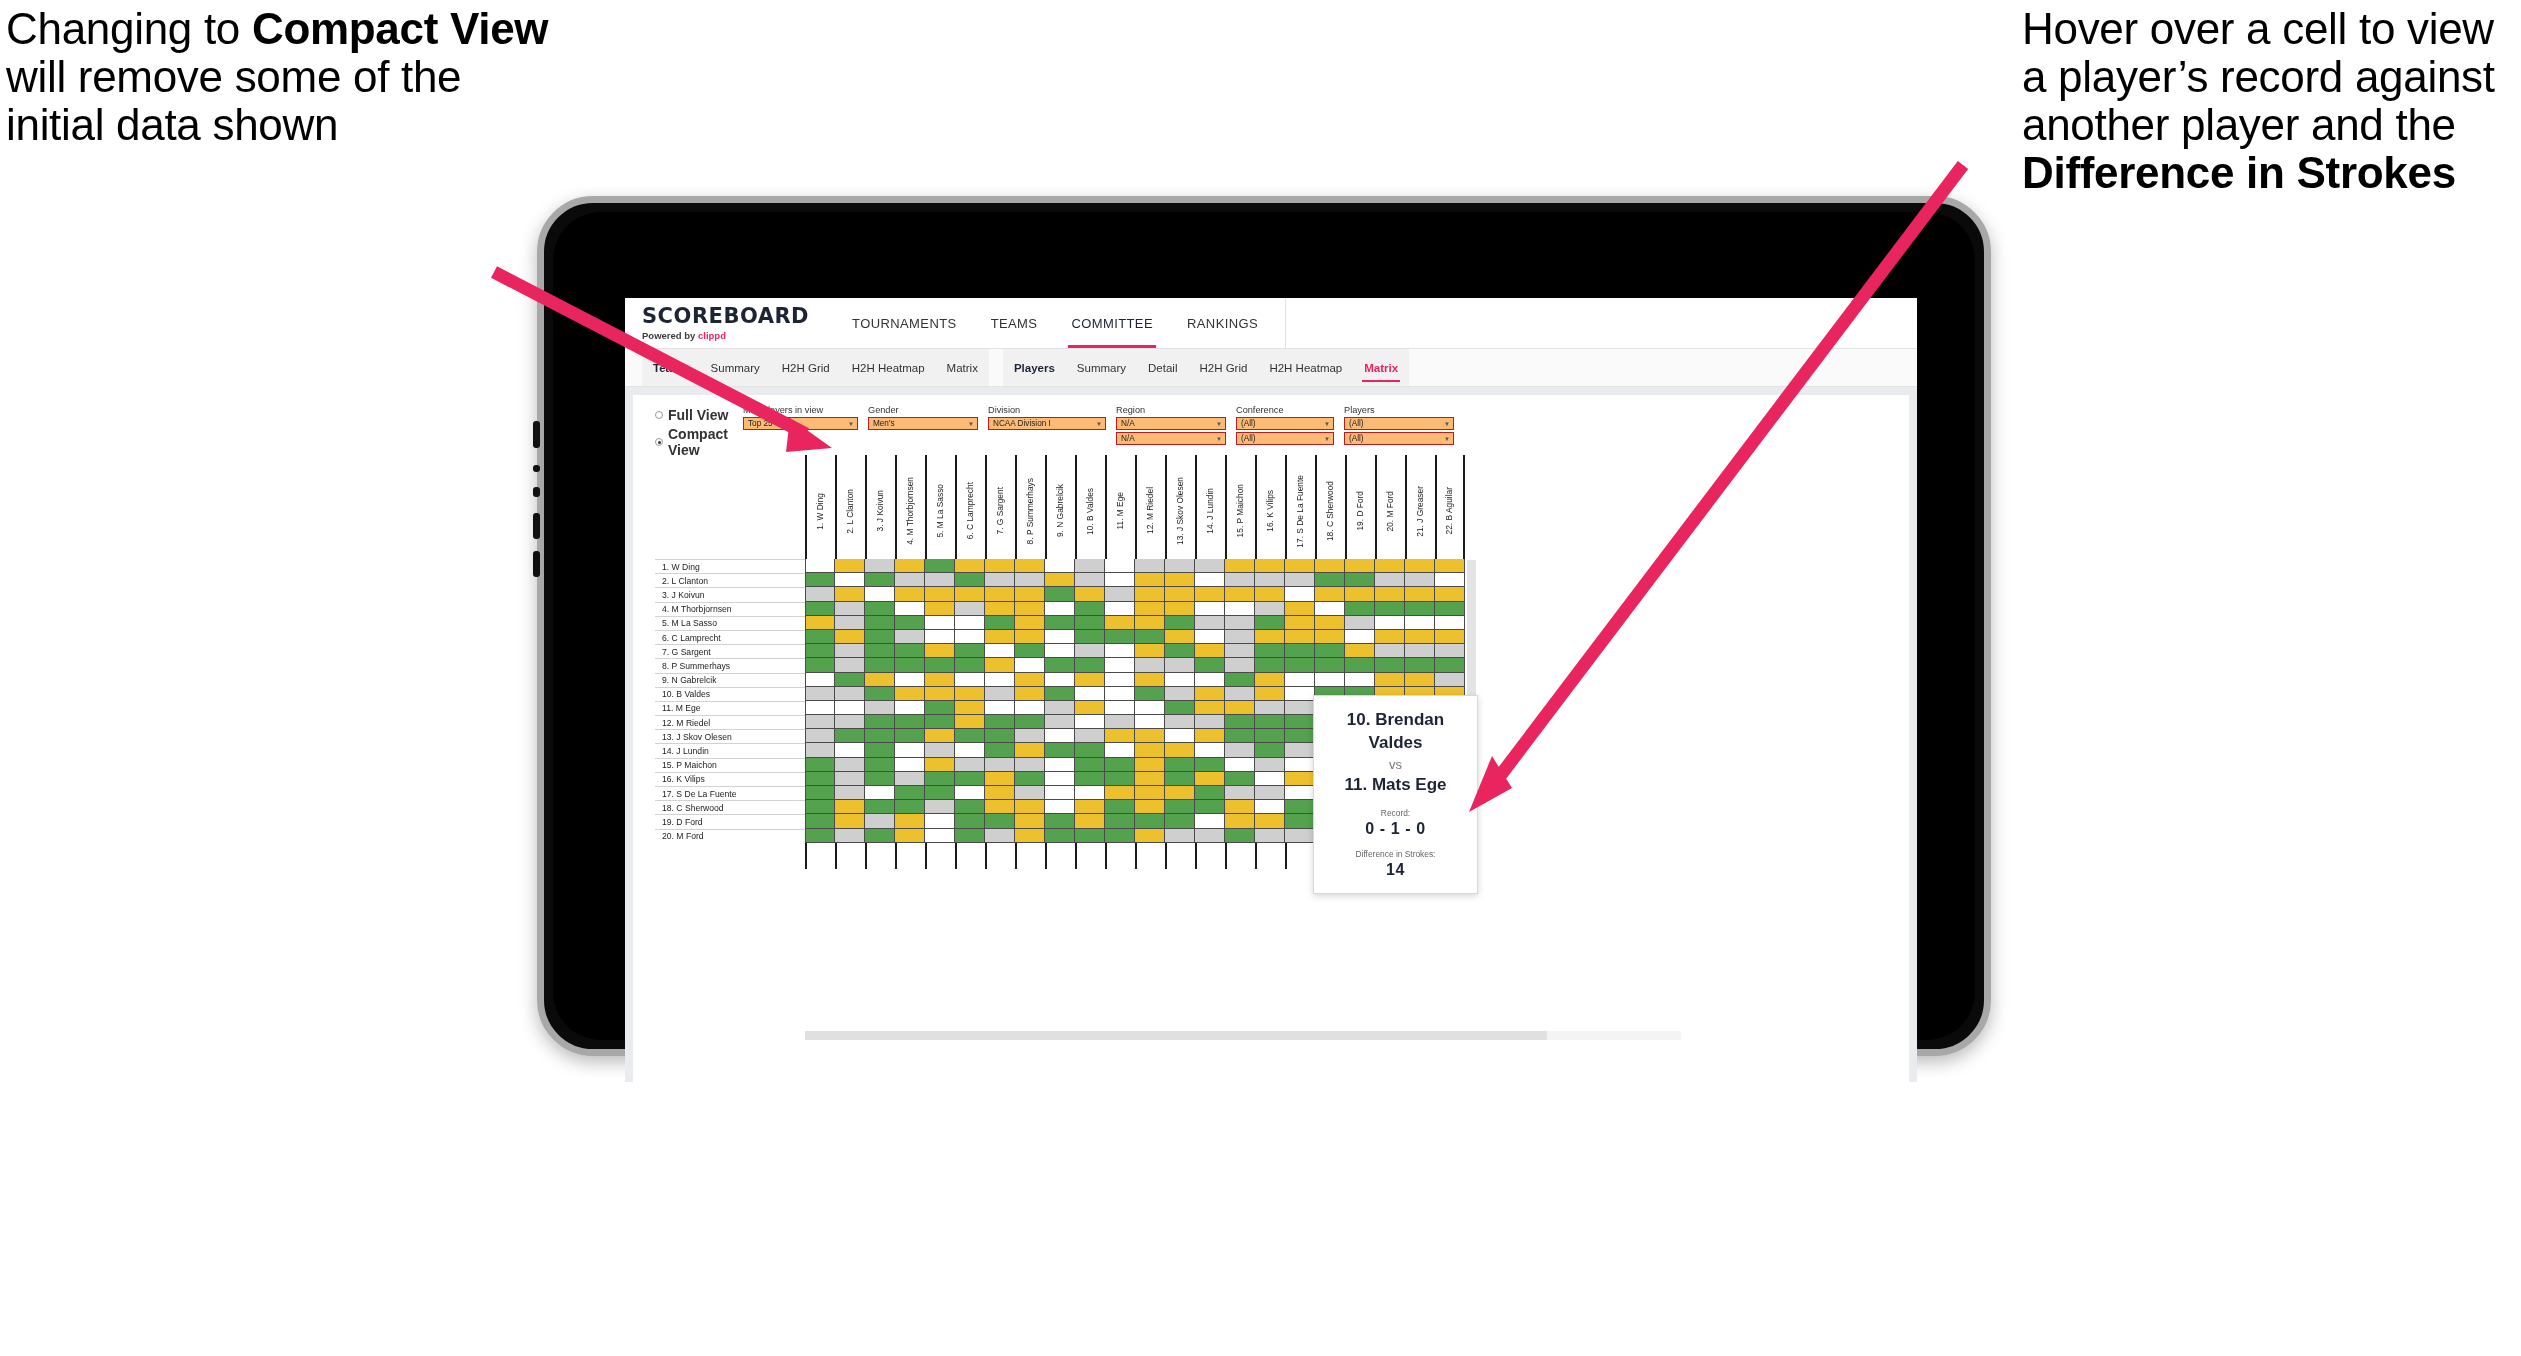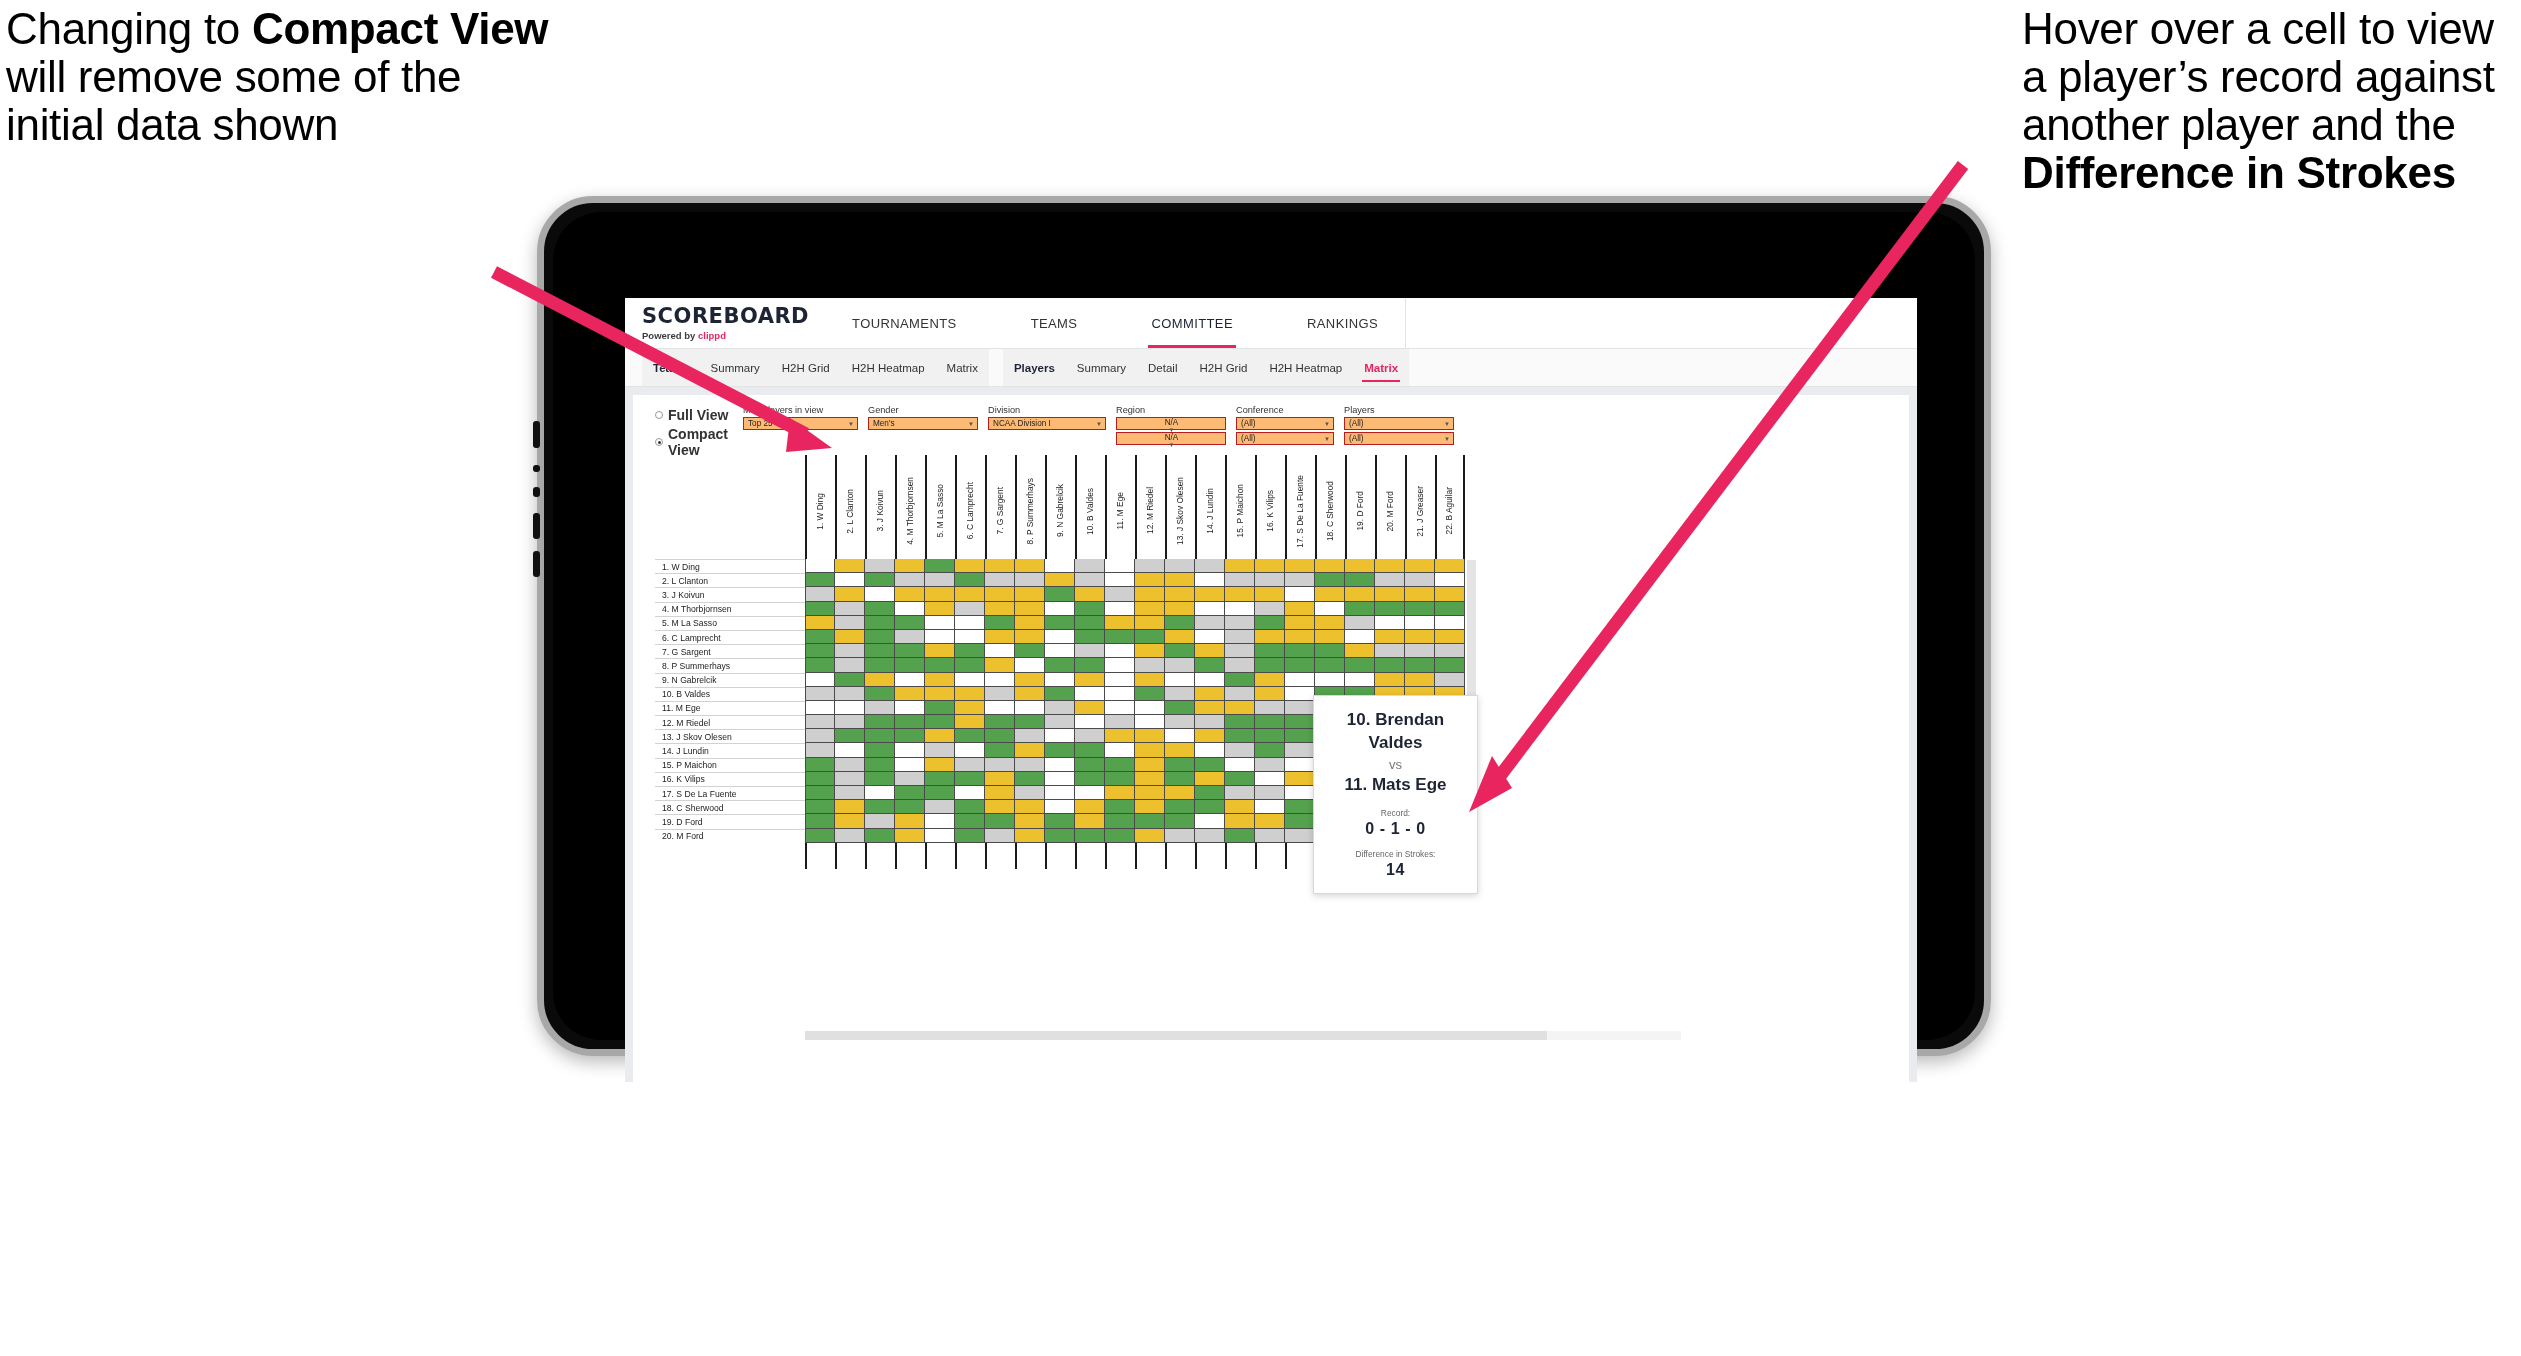--- a/index.html
+++ b/index.html
@@ -49,21 +49,21 @@
     height:51px; background:#fff; border-bottom:1px solid #e3e3e6;
     display:flex; align-items:stretch; padding-left:17px;
   }
   .brand { display:flex; flex-direction:column; justify-content:center; padding-right:26px; }
   .brand-title {
     font-family:"DejaVu Sans", sans-serif; font-weight:700; font-size:21px;
     color:#1d2433; letter-spacing:0.5px; line-height:1;
   }
   .brand-sub { font-size:9.5px; color:#3c3c3c; margin-top:3px; }
   .brand-sub span { color:#e8255f; font-weight:700; }
-  .navlinks { display:flex; align-items:stretch;gap:40px; }
+  .navlinks { display:flex; align-items:stretch; }
   .navlink {
     display:flex; align-items:center; padding:0 17px; font-size:13px;
     color:#333; letter-spacing:.4px; position:relative; cursor:pointer;
   }
   .navlink.active { color:#1d2433; }
   .navlink.active::after {
     content:""; position:absolute; left:14px; right:14px; bottom:0;
     height:3px; background:#e8255f;
   }
   .nav-spacer { flex:1; border-left:1px solid #e3e3e6; margin-left:10px; }
@@ -105,21 +105,21 @@
   .fgroup { display:flex; flex-direction:column; }
   .flabel { font-size:9.2px; color:#333; margin-bottom:2px; }
   .fsel {
     height:13px; border:1px solid #b91c1c; background:#fdba74;
     display:flex; align-items:center; justify-content:space-between;
     padding:0 3px 0 4px; font-size:8.2px; color:#222; margin-bottom:2px;
     cursor:pointer;
   }
   .fsel .car { font-size:6px; color:#555; }
   .w1 { width:115px; } .w2 { width:110px; } .w3 { width:118px; }
-  .w4 { width:110px;flex-direction:column; } .w5 { width:98px; } .w6 { width:110px; }
+  .w4 { width:110px; } .w5 { width:98px; } .w6 { width:110px; }
 
   
   .matrix { position:absolute; left:22px; top:60px; }
   .mhead { display:flex; align-items:flex-end; height:104px; }
   .mhead .corner { width:150px; }
   .vcell {
     width:30px; height:104px; border-left:2.5px solid #1a1a1a;
     display:flex; align-items:center; justify-content:center;
   }
   .vcell:last-child { border-right:2.5px solid #1a1a1a; }

